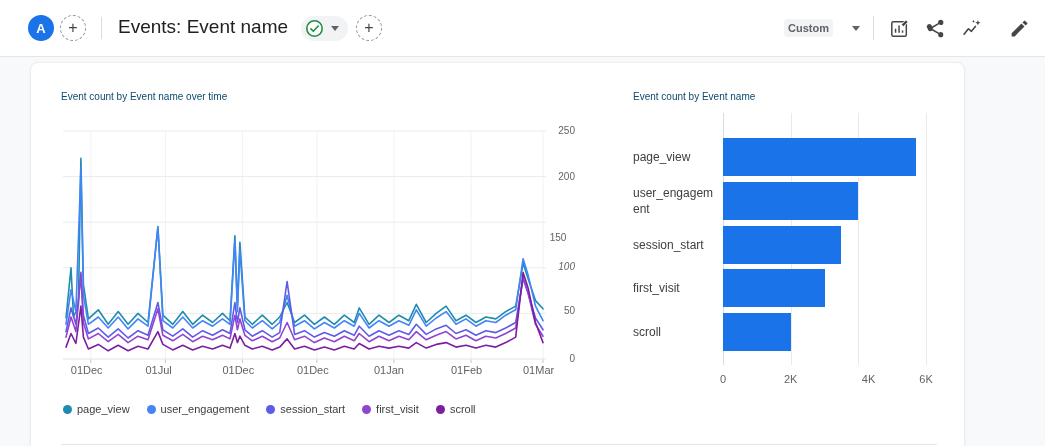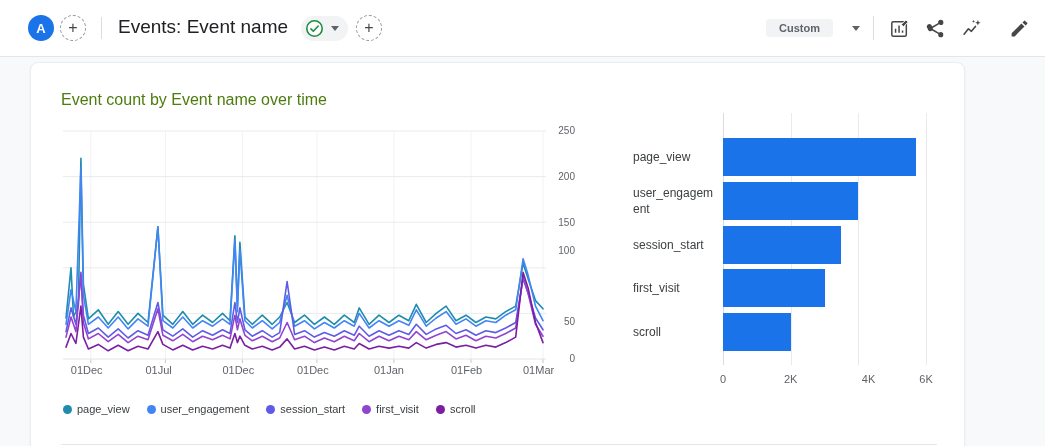--- a/index.html
+++ b/index.html
@@ -20,34 +20,34 @@
   #plus-2{left:356px}
   .hdr-divider{position:absolute;left:101px;top:17px;width:1px;height:22px;background:#dadce0}
   .page-title{position:absolute;left:118px;top:16px;font-size:19px;color:#202124;white-space:nowrap}
   .status-pill{position:absolute;left:301px;top:16px;height:25px;border-radius:13px;background:#f1f3f4;
                display:flex;align-items:center;gap:7px;padding:0 9px 0 4px;border:none;cursor:pointer}
   .caret{width:0;height:0;border-left:4.5px solid transparent;border-right:4.5px solid transparent;
          border-top:5px solid #5f6368}
   .header-right{position:absolute;right:14px;top:0;height:56px;display:flex;align-items:center}
   .date-btn{display:flex;align-items:center;background:none;border:none;padding:0;cursor:pointer}
   .custom-badge{font-size:11px;font-weight:700;color:#5f6368;background:#f1f3f4;border-radius:4px;
-                padding:3px 13px;margin-right:10px}
+                padding:3px 4px;margin-right:10px}
   .date-value{font-size:14.5px;color:#3c4043;white-space:nowrap}
   .date-caret{margin-left:9px}
   .vdiv{width:1px;height:24px;background:#dadce0;margin:0 13px}
   .icon-btn{background:none;border:none;padding:0;width:24px;height:24px;color:#444746;cursor:pointer;
             margin-left:12px;display:flex;align-items:center;justify-content:center}
   .icon-btn svg{width:21px;height:21px}
   #edit-btn{margin-left:24px}
   #customize-btn{margin-left:0}
 
   
   .card{position:absolute;left:30px;top:62px;width:933px;height:395px;background:#fff;
         border:1px solid #ebedef;border-radius:8px;box-shadow:0 1px 2px rgba(60,64,67,.08)}
-  .chart-title{font-size:16px;color:#4d7c0f}
+  .chart-title{font-size:10px;color:#0c4a6e}
 
   
   .line-section{position:absolute;left:30px;top:28px;width:545px;height:350px}
   .line-plot{position:absolute;left:2px;top:30px;width:520px;height:300px}
   #line-svg{position:absolute;left:0;top:0}
   .ylab{position:absolute;left:478px;width:34px;text-align:right;font-size:10px;color:#5f6368}
   .xlab{position:absolute;top:243px;width:40px;text-align:center;font-size:11px;color:#5f6368;
         line-height:13px;display:flex;flex-direction:row}
   .legend{position:absolute;left:2px;top:312px;display:flex;gap:17px;align-items:center}
   .legend-item{display:flex;align-items:center;gap:5px;font-size:11px;color:#3c4043;cursor:pointer}
@@ -149,23 +149,23 @@
           <line x1="0" y1="55.6" x2="483" y2="55.6" stroke="#e9ebee" stroke-width="1"></line>
           <line x1="0" y1="10" x2="483" y2="10" stroke="#e9ebee" stroke-width="1"></line>
           <polyline points="3,197 8,146.8 10.5,196 15.4,185.1 17.9,37.4 20.4,163.2 25.4,197.9 35.3,188.8 45.2,203.3 55.2,190.6 65.1,203.3 75,192.4 85,201.5 94.9,105.8 99.9,194.2 109.8,203.3 119.8,190.6 129.7,203.3 139.6,194.2 149.6,201.5 159.5,192.4 167,199.7 171.9,114.9 174.4,185.1 176.9,121.3 181.9,196 189.3,203.3 199.3,194.2 209.2,203.3 216.7,196 224.1,181.5 231.6,201.5 241.5,194.2 251.4,203.3 261.4,196 271.3,203.3 281.3,194.2 291.2,201.5 296.2,186.9 306.1,203.3 316,194.2 326,201.5 335.9,194.2 345.8,199.7 353.3,183.3 363.2,201.5 373.2,192.4 383.1,185.1 393,199.7 403,194.2 412.9,201.5 422.9,196 432.8,197.9 442.7,190.6 452.7,185.1 460.1,142.2 465.1,157.7 472.5,179.6 480,187.8" fill="none" stroke="#1E8CAE" stroke-width="1.6" stroke-linejoin="round" stroke-linecap="round"></polyline>
           <polyline points="3,203.3 8,168.7 12.9,190.6 17.9,46.5 20.4,174.2 25.4,203.3 35.3,196 45.2,207 55.2,196 65.1,207.9 75,197.9 85,205.2 94.9,105.8 99.9,199.7 109.8,207 119.8,196 129.7,207 139.6,199.7 149.6,205.2 159.5,197.9 167,203.3 171.9,119.4 174.4,190.6 176.9,128.6 181.9,199.7 189.3,207 199.3,199.7 209.2,207.9 216.7,201.5 224.1,174.2 231.6,205.2 241.5,199.7 251.4,207.9 261.4,201.5 271.3,207 281.3,199.7 291.2,205.2 296.2,192.4 306.1,207 316,199.7 326,205.2 335.9,199.7 345.8,204.3 353.3,188.8 363.2,205.2 373.2,197 383.1,190.6 393,203.3 403,197.9 412.9,205.2 422.9,199.7 432.8,201.5 442.7,194.2 452.7,188.8 460.1,137.7 465.1,154.1 472.5,185.1 480,199.7" fill="none" stroke="#4285F4" stroke-width="1.6" stroke-linejoin="round" stroke-linecap="round"></polyline>
           <polyline points="3,210.6 8,186.9 12.9,203.3 17.9,154.1 20.4,194.2 25.4,212.5 35.3,207 45.2,216.1 55.2,207.9 65.1,217 75,209.7 85,214.3 94.9,181.5 99.9,208.8 109.8,215.2 119.8,207.9 129.7,216.1 139.6,209.7 149.6,214.3 159.5,208.8 167,212.5 171.9,181.5 174.4,201.5 176.9,186.9 181.9,208.8 189.3,215.2 199.3,209.7 209.2,216.1 216.7,211.6 224.1,160.5 231.6,213.4 241.5,209.7 251.4,216.1 261.4,211.6 271.3,215.2 281.3,209.7 291.2,214.3 296.2,205.2 306.1,215.2 316,209.7 326,214.3 335.9,209.7 345.8,213.4 353.3,203.3 363.2,213.4 373.2,207.9 383.1,204.3 393,212.5 403,208.8 412.9,214.3 422.9,209.7 432.8,211.6 442.7,207 452.7,201.5 460.1,157.7 465.1,172.3 472.5,197 480,208.8" fill="none" stroke="#5E5CE6" stroke-width="1.6" stroke-linejoin="round" stroke-linecap="round"></polyline>
           <polyline points="3,216.1 8,196 12.9,210.6 17.9,151.4 20.4,201.5 25.4,217.9 35.3,212.5 45.2,220.7 55.2,213.4 65.1,221.6 75,215.2 85,218.8 94.9,187.8 99.9,214.3 109.8,219.8 119.8,213.4 129.7,220.7 139.6,215.2 149.6,218.8 159.5,214.3 167,217.9 171.9,194.2 174.4,208.8 176.9,197.9 181.9,214.3 189.3,219.8 199.3,215.2 209.2,220.7 216.7,217 224.1,201.5 231.6,218.8 241.5,215.2 251.4,221.6 261.4,217 271.3,220.7 281.3,215.2 291.2,219.8 296.2,212.5 306.1,220.7 316,215.2 326,219.8 335.9,215.2 345.8,218.8 353.3,210.6 363.2,218.8 373.2,214.3 383.1,210.6 393,217.9 403,214.3 412.9,219.8 422.9,215.2 432.8,217 442.7,212.5 452.7,207 460.1,155.9 465.1,172.3 472.5,203.3 480,215.2" fill="none" stroke="#9045CF" stroke-width="1.6" stroke-linejoin="round" stroke-linecap="round"></polyline>
           <polyline points="3,226.1 8,212.5 12.9,222.5 17.9,185.1 20.4,216.1 25.4,228 35.3,223.4 45.2,229.8 55.2,224.3 65.1,229.8 75,225.2 85,228 94.9,210.6 99.9,223.4 109.8,228.9 119.8,224.3 129.7,228.9 139.6,225.2 149.6,228 159.5,224.3 167,227.1 171.9,212.5 174.4,221.6 176.9,215.2 181.9,224.3 189.3,228 199.3,225.2 209.2,228.9 216.7,226.1 224.1,217.9 231.6,228 241.5,225.2 251.4,228.9 261.4,226.1 271.3,228.9 281.3,225.2 291.2,228 296.2,222.5 306.1,228 316,225.2 326,227.1 335.9,225.2 345.8,227.1 353.3,221.6 363.2,227.1 373.2,223.4 383.1,221.6 393,226.1 403,224.3 412.9,227.1 422.9,224.3 432.8,226.1 442.7,221.6 452.7,216.1 460.1,151.4 465.1,166.9 472.5,201.5 480,221.6" fill="none" stroke="#7B1FA2" stroke-width="1.6" stroke-linejoin="round" stroke-linecap="round"></polyline>
         </svg>
       <div id="y-labels">
           <span class="ylab" style="top: 232px;">0</span>
-          <span class="ylab" style="top: 195px;">50</span>
-          <span class="ylab" style="top: 124px;">100</span>
-          <span class="ylab" style="top: 96px;">150</span>
+          <span class="ylab" style="top: 184px;">50</span>
+          <span class="ylab" style="top: 140px; font-style: italic;">100</span>
+          <span class="ylab" style="top: 111px; text-align: center;">150</span>
           <span class="ylab" style="top: 49.6px;">200</span>
           <span class="ylab" style="top: 4px;">250</span>
         </div>
       <div id="x-labels">
           <div class="xlab" style="left: 7.8px;">
             <span>01</span>
             <span>Dec</span>
           </div>
           <div class="xlab" style="left: 82.4px;">
             <span>01</span>
@@ -211,20 +211,21 @@
           <span>first_visit</span>
         </div>
         <div class="legend-item">
           <span class="dot" style="background: rgb(123, 31, 162);"></span>
           <span>scroll</span>
         </div>
       </div>
   </div>
 
   <div class="bar-section">
+    <div class="chart-title">Event count by Event name</div>
     <div class="bar-plot" id="bar-plot">
         <div class="vgrid" style="left: 0px; background: rgb(218, 220, 224);"></div>
         <div class="bxlab" style="left: 0px;">0</div>
         <div class="vgrid" style="left: 67.6667px; background: rgb(232, 234, 237);"></div>
         <div class="bxlab" style="left: 67.6667px;">2K</div>
         <div class="vgrid" style="left: 135.333px; background: rgb(232, 234, 237);"></div>
         <div class="bxlab" style="left: 135.333px; text-align: right;">4K</div>
         <div class="vgrid" style="left: 203px; background: rgb(232, 234, 237);"></div>
         <div class="bxlab" style="left: 203px;">6K</div>
         <div class="bar-label" style="top: 25px;">page_view</div>

